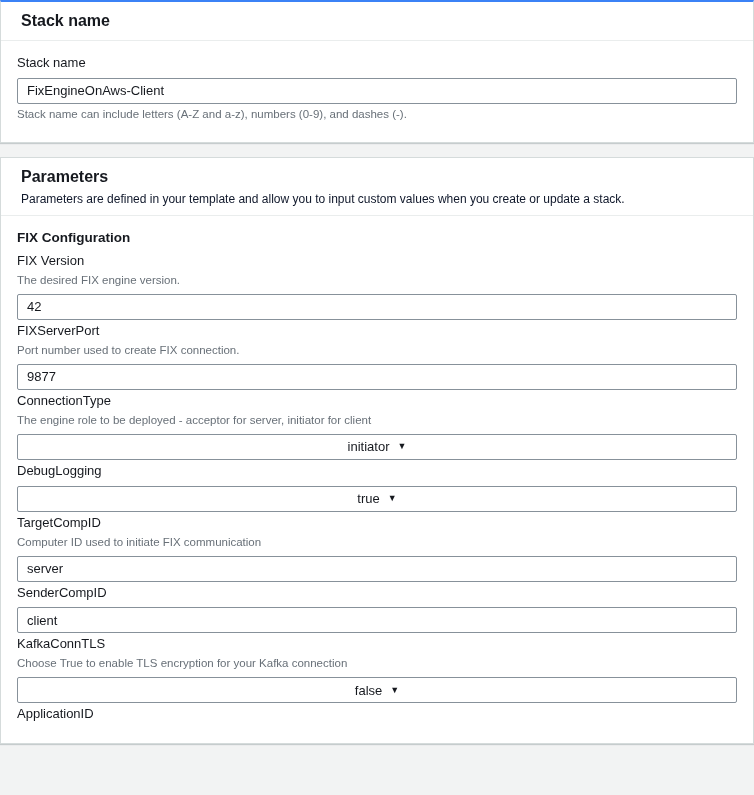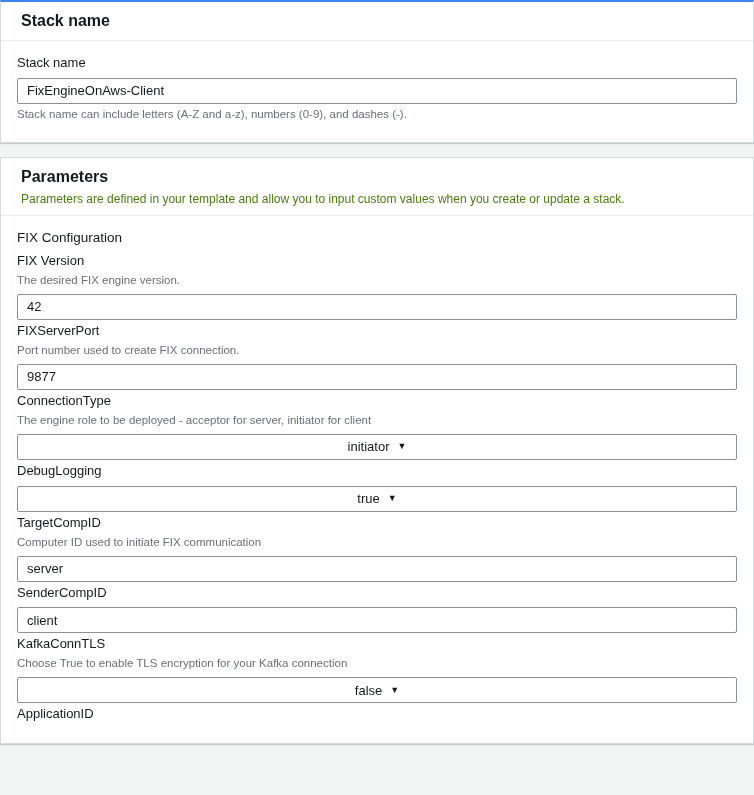--- a/index.html
+++ b/index.html
@@ -13,23 +13,23 @@
   .page { width: 754px; }
   .card {
     background: #fff;
     border: 1px solid #d5dbdb;
     box-shadow: 0 1px 1px 0 rgba(0,28,36,.18);
     margin-bottom: 14px;
   }
   .card.first { border-top: 2px solid #3b82f6; }
   .card-header { padding: 9px 20px 8px 20px; border-bottom: 1px solid #eaeded; }
   .card-header h2 { font-size: 16px; font-weight: 700; color: #16191f; line-height: 1.3; }
-  .card-header .desc { font-size: 12px; color: #4d7c0f; margin-top: 3px; line-height: 1.35; }
+  .card-header .desc { font-size: 12px; color: #0f172a; margin-top: 3px; line-height: 1.35; }
   .card-body { padding: 14px 16px 20px 16px; }
-  .group-title { font-size: 13.5px; font-weight: 400; color: #16191f; margin-bottom: 4px; }
+  .group-title { font-size: 13.5px; font-weight: 700; color: #16191f; margin-bottom: 4px; }
   .field { margin-top: 3px; }
   .label { font-size: 13px; color: #16191f; line-height: 1.3; }
   .hint { font-size: 11.5px; color: #687078; margin-top: 2px; line-height: 1.4; max-width: 722px; }
   .text-input, .select {
     display: block;
     width: 100%;
     height: 26px;
     margin-top: 6px;
     border: 1px solid #87919a;
     border-radius: 2px;

